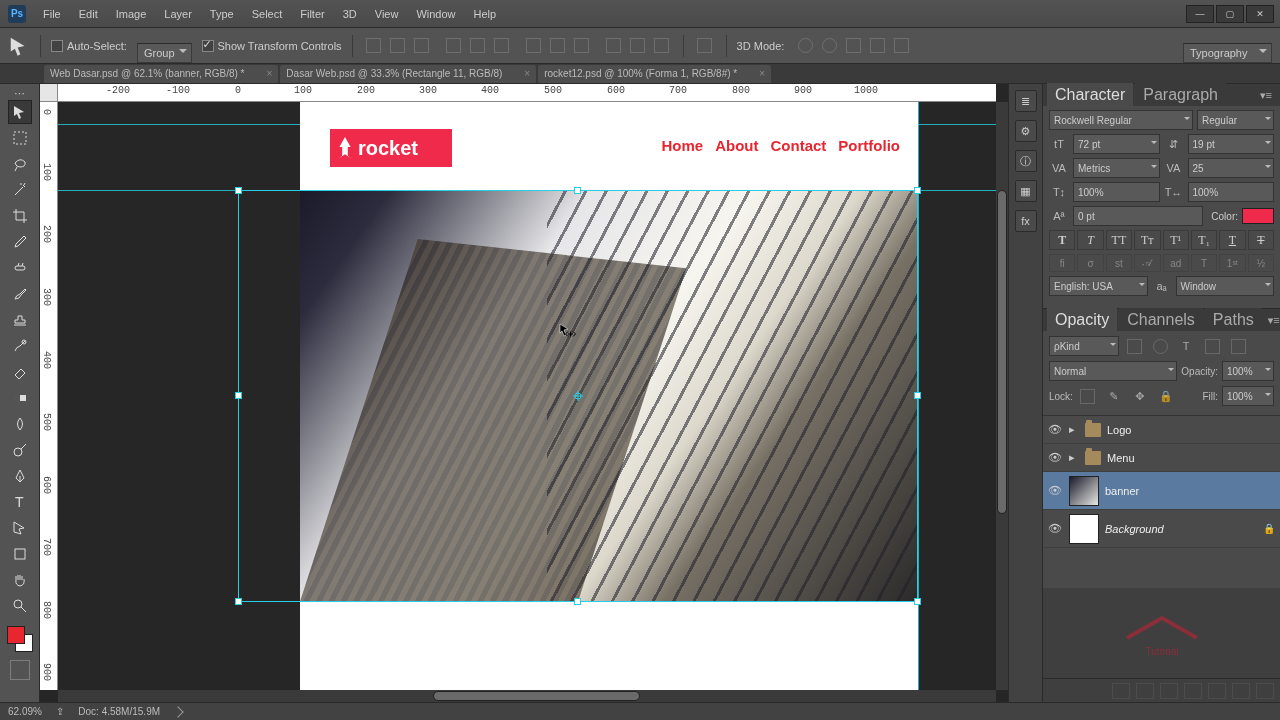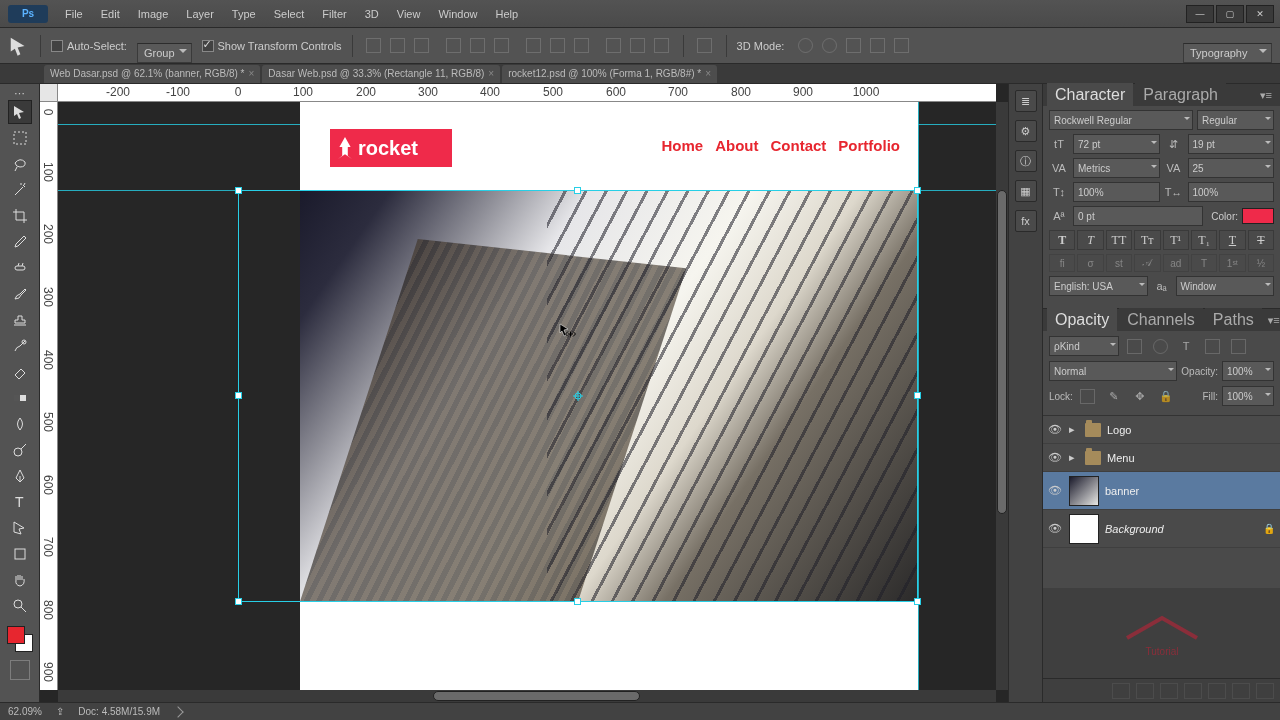--- a/index.html
+++ b/index.html
@@ -1,20 +1,20 @@
 <!DOCTYPE html>
 <html><head>
 <meta charset="utf-8">
 <style>
 * { margin: 0; padding: 0; box-sizing: border-box; font-family: "Segoe UI", Tahoma, sans-serif; }
 body { width: 1280px; height: 720px; background: #535353; overflow: hidden; position: relative; color: #ccc; font-size: 11px; }
 
 
 .title-bar { height: 28px; background: linear-gradient(#535353,#4a4a4a); display: flex; align-items: center; padding: 0 6px 0 8px; border-bottom: 1px solid #2a2a2a; }
-.title-bar .ps-icon { width: 40px; height: 18px; background: #1f3c5a; border-radius: 3px; display: flex; align-items: center; justify-content: center; color: #5cb3ff; font-weight: bold; font-size: 10px; margin-right: 10px; }
+.title-bar .ps-icon { width: 18px; height: 18px; background: #1f3c5a; border-radius: 3px; display: flex; align-items: center; justify-content: center; color: #5cb3ff; font-weight: bold; font-size: 10px; margin-right: 10px; }
 .menu-bar { display: flex; gap: 4px; }
 .menu-item { padding: 3px 7px; cursor: default; }
 .win-controls { margin-left: auto; display: flex; gap: 2px; }
 .win-btn { width: 28px; height: 18px; background: #3a3a3a; border: 1px solid #222; display: flex; align-items: center; justify-content: center; font-size: 9px; }
 
 
 .options-bar { height: 36px; background: #535353; border-bottom: 1px solid #2a2a2a; display: flex; align-items: center; padding: 0 8px; gap: 10px; }
 .options-bar .sep { width: 1px; height: 22px; background: #3a3a3a; }
 .options-bar .tool-ico { width: 22px; height: 22px; display: flex; align-items: center; justify-content: center; }
 .checkbox { width: 12px; height: 12px; border: 1px solid #888; background: #424242; display: inline-block; vertical-align: middle; margin-right: 4px; position: relative; }
@@ -22,40 +22,40 @@
 .opt-label { display: inline-block; vertical-align: middle; }
 .dropdown { height: 20px; background: #595959; border: 1px solid #3a3a3a; border-top-color: #2c2c2c; display: inline-flex; align-items: center; padding: 0 16px 0 6px; position: relative; font-size: 11px; margin-top: 14px; }
 .dropdown::after { content: ""; position: absolute; right: 4px; top: 50%; transform: translateY(-50%); border: 4px solid transparent; border-top-color: #bbb; }
 .icon-btn { width: 22px; height: 22px; display: flex; align-items: center; justify-content: center; opacity: 0.7; }
 .icon-row { display: flex; gap: 2px; }
 .align-ico { width: 15px; height: 15px; border: 1px solid #999; opacity: 0.55; }
 .typo-drop { width: 89px; }
 
 
 .doc-tabs { height: 20px; background: #3a3a3a; display: flex; align-items: center; padding-left: 44px; gap: 2px; border-bottom: 1px solid #2a2a2a; }
-.doc-tab { height: 18px; background: #4d4d4d; display: flex; align-items: center; padding: 0 6px; font-size: 10px; color: #bbb; gap: 4px; border-radius: 3px 3px 0 0; }
+.doc-tab { height: 18px; background: #4d4d4d; display: flex; align-items: center; padding: 0 6px; font-size: 10px; color: #bbb; gap: 22px; border-radius: 3px 3px 0 0; }
 .doc-tab .close { color: #888; font-size: 10px; }
 
 
 .main { display: flex; height: calc(720px - 28px - 36px - 20px - 18px); }
 .tools-col { width: 40px; background: #535353; border-right: 1px solid #2a2a2a; display: flex; flex-direction: column; align-items: center; padding-top: 4px; gap: 2px; }
 .tools-col .collapse-handle { width: 100%; height: 10px; display:flex; align-items:center; justify-content:center; }
 .tool { width: 24px; height: 24px; display: flex; align-items: center; justify-content: center; cursor: default; position: relative; }
 .tool.active { background: #3a3a3a; border: 1px solid #222; }
 .tool svg { width: 16px; height: 16px; }
 .swatch-pair { position: relative; width: 26px; height: 26px; margin-top: 6px; }
 .swatch-pair .fg { position: absolute; top: 0; left: 0; width: 18px; height: 18px; background: #e7262f; border: 1px solid #222; }
 .swatch-pair .bg { position: absolute; bottom: 0; right: 0; width: 18px; height: 18px; background: #fff; border: 1px solid #222; }
 .mask-mode { width: 20px; height: 20px; border: 1px solid #999; background: #535353; margin-top: 6px; opacity: 0.6; }
 
 .canvas-area { flex: 1; background: #262626; position: relative; overflow: hidden; }
 .ruler-h { position: absolute; top: 0; left: 18px; right: 12px; height: 18px; background: #fff; border-bottom: 1px solid #888; }
 .ruler-v { position: absolute; top: 18px; left: 0; width: 18px; bottom: 12px; background: #fff; border-right: 1px solid #888; }
 .ruler-corner { position: absolute; top:0; left:0; width:18px; height:18px; background:#e6e6e6; border-right:1px solid #888; border-bottom:1px solid #888;}
-.ruler-h .tick, .ruler-v .tick { position: absolute; font-size: 12px; color: #444; }
+.ruler-h .tick, .ruler-v .tick { position: absolute; font-size: 10px; color: #444; font-family: Liberation Mono, monospace; }
 .ruler-h .tick { top: 1px; transform: translateX(-50%); }
 .ruler-h .tick::after { content:""; position:absolute; bottom:-12px; left:50%; width:1px; height:6px; background:#444;}
 .ruler-v .tick { left: 1px; transform: translateY(-50%); writing-mode: vertical-rl; }
 
 .artboard-stage { position: absolute; top: 18px; left: 18px; right: 12px; bottom: 12px; overflow: auto; }
 .dark-stage { position: relative; width: 100%; height: 100%; background: #262626; }
 .page { position: absolute; left: 242px; top: 0; width: 618px; height: 600px; background: #fff; }
 
 .logo { position: absolute; left: 30px; top: 27px; width: 122px; height: 38px; background: #ef2a4a; display: flex; align-items: center; gap: 6px; color: #fff; padding-left: 8px; font-family: serif; font-weight: bold; font-size: 20px; }
 .logo .rkt { width: 14px; height: 22px; background: #fff; clip-path: polygon(50% 0, 90% 45%, 70% 45%, 70% 85%, 100% 100%, 50% 78%, 0 100%, 30% 85%, 30% 45%, 10% 45%); }

